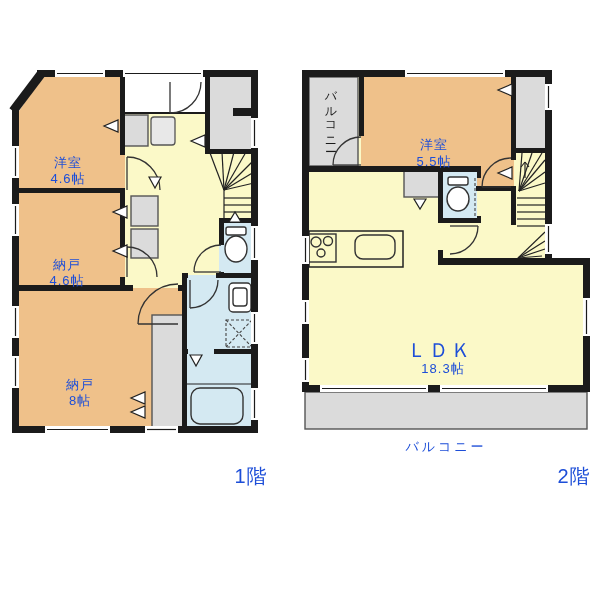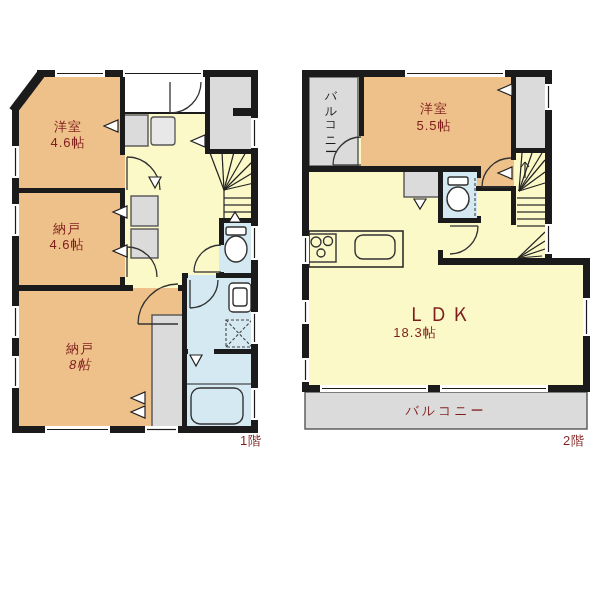--- a/index.html
+++ b/index.html
@@ -1,22 +1,22 @@
 <!DOCTYPE html>
 <html style="--room-orange: #EFC18A; --hall-yellow: #FBF9C8; --wet-blue: #D4E9F2; --closet-gray: #DBDBDB; --wall-dark: #1b1b1b;"><head>
 <meta charset="utf-8">
 <style>
   html,body{margin:0;padding:0;background:#fff;}
   #plan{position:relative;width:600px;height:600px;background:#fff;
         font-family:"Liberation Sans","DejaVu Sans",sans-serif;overflow:hidden;}
   #plan svg{position:absolute;left:0;top:0;}
-  .lbl{position:absolute;transform:translate(-50%,-50%);color:#7f1d1d;
-       white-space:nowrap;text-align:center;line-height:1;}
+  .lbl{position:absolute;transform:translate(-50%,-50%);color:#1d4ed8;
+       white-space:nowrap;text-align:center;line-height:1;margin-top:36px;}
   .rm{font-size:13px;letter-spacing:1px;}
-  .flr{font-size:13px;letter-spacing:1px;}
+  .flr{font-size:20px;letter-spacing:1px;}
   .ldk{font-size:20px;letter-spacing:2px;}
   .vtxt{position:absolute;writing-mode:vertical-rl;text-orientation:upright;
         font-size:12px;letter-spacing:2px;color:#1a1a1a;}
   
   .f-orange{fill:var(--room-orange,#EFC18A);}
   .f-yellow{fill:var(--hall-yellow,#FBF9C8);}
   .f-blue{fill:var(--wet-blue,#D4E9F2);}
   .f-gray{fill:var(--closet-gray,#DBDBDB);}
   .f-white{fill:#ffffff;}
   .wall{fill:var(--wall-dark,#1b1b1b);}
@@ -270,23 +270,23 @@
       <polygon class="tri" points="414,199 426,199 420,209"></polygon>
     </g>
   </g>
 </svg>
 
 <div class="lbl rm" style="left:68px;top:126px;">洋室</div>
 <div class="lbl rm" style="left:68px;top:142px;">4.6帖</div>
 <div class="lbl rm" style="left:67px;top:228px;">納戸</div>
 <div class="lbl rm" style="left:67px;top:244px;">4.6帖</div>
 <div class="lbl rm" style="left:80px;top:348px;">納戸</div>
-<div class="lbl rm" style="left:80px;top:364px;font-style:italic;">8帖</div>
+<div class="lbl rm" style="left:80px;top:364px;">8帖</div>
 <div class="lbl flr" style="left:251px;top:440px;">1階</div>
 
 <div class="lbl rm" style="left:434px;top:108px;">洋室</div>
 <div class="lbl rm" style="left:434px;top:125px;">5.5帖</div>
 <div class="lbl ldk" style="left:440px;top:314px;">ＬＤＫ</div>
-<div class="lbl rm" style="left:415px;top:332px;">18.3帖</div>
+<div class="lbl rm" style="left:443px;top:332px;">18.3帖</div>
 <div class="vtxt" style="left:322px;top:82px;height:84px;">バルコニー</div>
 <div class="lbl rm" style="left:446px;top:410px;letter-spacing:3px;">バルコニー</div>
 <div class="lbl flr" style="left:574px;top:440px;text-align:right;">2階</div>
 </div>
 
 </body></html>

